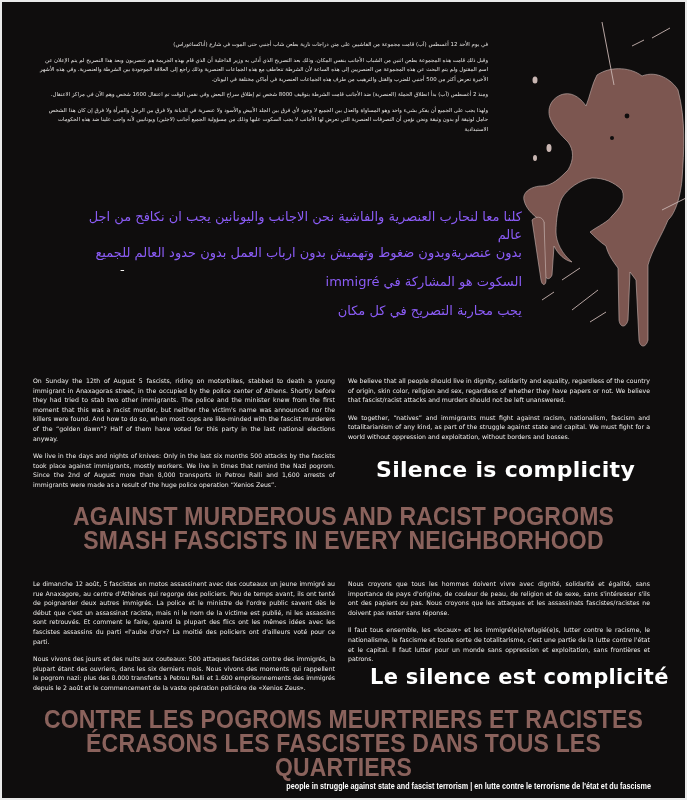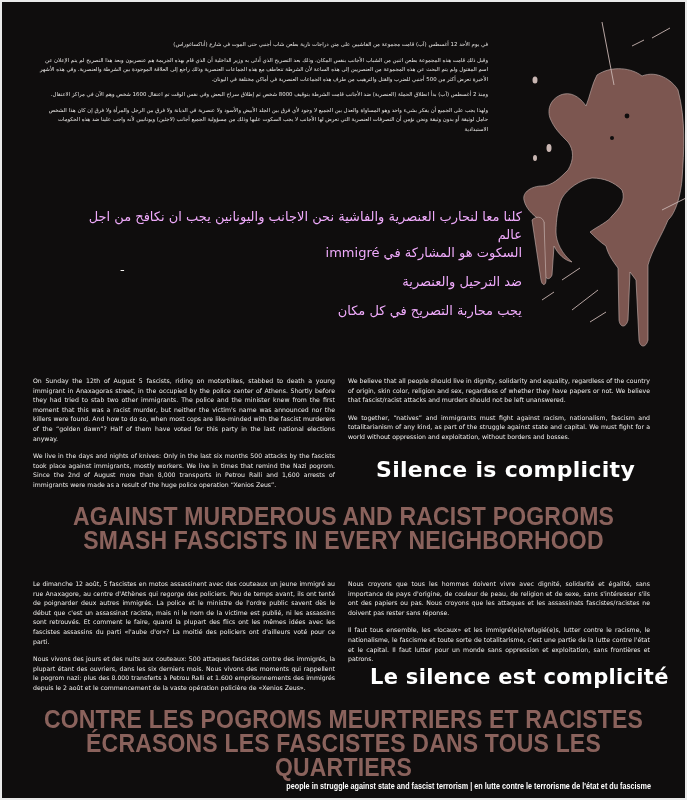--- a/index.html
+++ b/index.html
@@ -11,21 +11,21 @@
   }
   .ar-small {
     position: absolute; direction: rtl; text-align: right;
     font-family: "DejaVu Sans", sans-serif; font-size: 5.4px; line-height: 9.5px;
     color: #e8e6e4;
   }
   .ar-small p { margin: 0 0 6px 0; }
   .ar-large {
     position: absolute; direction: rtl; text-align: right;
     font-family: "DejaVu Sans", sans-serif; font-size: 13px; line-height: 18px;
-    color: #f0abfc;
+    color: #8b5cf6;
   }
   .ar-large p { margin: 0 0 11px 0; }
   .ar-large p.tight { margin-bottom: 0; }
   .dash { position: absolute; color: #f4f2f0; font-size: 13px; }
   .col {
     position: absolute; font-family: "DejaVu Sans", sans-serif;
     font-size: 6.2px; line-height: 9.6px; color: #f1efed; text-align: justify;
   }
   .col p { margin: 0 0 8px 0; }
   .slogan {
@@ -77,22 +77,22 @@
 
   <div class="ar-small" style="left:36px; top:38px; width:450px;">
     <p>في يوم الأحد 12 أغسطس (آب) قامت مجموعة من الفاشيين على متن دراجات نارية بطعن شاب أجنبي حتى الموت في شارع (أناكساغوراس)</p>
     <p>وقبل ذلك قامت هذه المجموعة بطعن اثنين من الشباب الأجانب بنفس المكان، وذلك بعد التصريح الذي أدلى به وزير الداخلية أن الذي قام بهذه الجريمة هم عنصريون وبعد هذا التصريح لم يتم الإعلان عن اسم المقتول ولم يتم البحث عن هذه المجموعة من العنصريين إلى هذه الساعة لأن الشرطة تتعاطف مع هذه الجماعات العنصرية وذلك راجع إلى العلاقة الموجودة بين الشرطة والعنصرية. وفي هذه الأشهر الأخيرة تعرض أكثر من 500 أجنبي للضرب والقتل والترهيب من طرف هذه الجماعات العنصرية في أماكن مختلفة في اليونان.</p>
     <p>ومنذ 2 أغسطس (آب) بدأ انطلاق الحملة (العنصرية) ضد الأجانب قامت الشرطة بتوقيف 8000 شخص ثم إطلاق سراح البعض وفي نفس الوقت تم اعتقال 1600 شخص وهم الآن في مراكز الاعتقال.</p>
     <p>ولهذا يجب على الجميع أن يفكر بشيء واحد وهو المساواة والعدل بين الجميع لا وجود لأي فرق بين الجلد الأبيض والأسود ولا عنصرية في الديانة ولا فرق بين الرجل والمرأة ولا فرق إن كان هذا الشخص حامل لوثيقة أو بدون وثيقة ونحن نؤمن أن التصرفات العنصرية التي تعرض لها الأجانب لا يجب السكوت عليها وذلك من مسؤولية الجميع أجانب (لاجئين) ويونانيين لأنه واجب علينا ضد هذه الحكومات الاستبدادية</p>
   </div>
 
   <div class="ar-large" style="left:80px; top:206px; width:440px;">
     <p class="tight">كلنا معا لنحارب العنصرية والفاشية نحن الاجانب واليونانين يجب ان نكافح من اجل عالم</p>
+    <p>بدون عنصريةوبدون ضغوط وتهميش بدون ارباب العمل بدون حدود العالم للجميع</p>
     <p>السكوت هو المشاركة في immigré</p>
-    <p>ضد الترحيل والعنصرية</p>
     <p>يجب محاربة التصريح في كل مكان</p>
   </div>
   <span class="dash" style="left:118px; top:260px;">-</span>
 
   <div class="col" style="left:31px; top:374px; width:302px;">
     <p>On Sunday the 12th of August 5 fascists, riding on motorbikes, stabbed to death a young immigrant in Anaxagoras street, in the occupied by the police center of Athens. Shortly before they had tried to stab two other immigrants. The police and the minister knew from the first moment that this was a racist murder, but neither the victim's name was announced nor the killers were found. And how to do so, when most cops are like-minded with the fascist murderers of the “golden dawn”? Half of them have voted for this party in the last national elections anyway.</p>
     <p>We live in the days and nights of knives: Only in the last six months 500 attacks by the fascists took place against immigrants, mostly workers. We live in times that remind the Nazi pogrom. Since the 2nd of August more than 8,000 transports in Petrou Ralli and 1,600 arrests of immigrants were made as a result of the huge police operation “Xenios Zeus”.</p>
   </div>
   <div class="col" style="left:346px; top:374px; width:302px;">
     <p>We believe that all people should live in dignity, solidarity and equality, regardless of the country of origin, skin color, religion and sex, regardless of whether they have papers or not. We believe that fascist/racist attacks and murders should not be left unanswered.</p>

